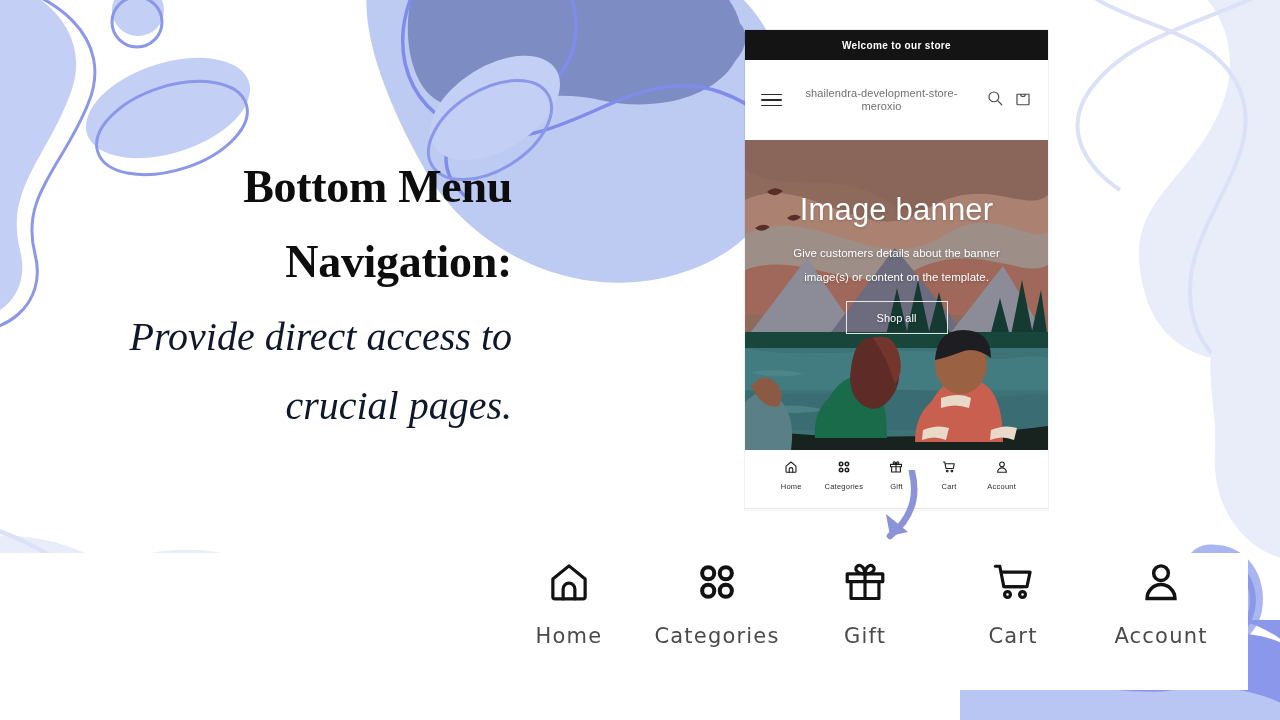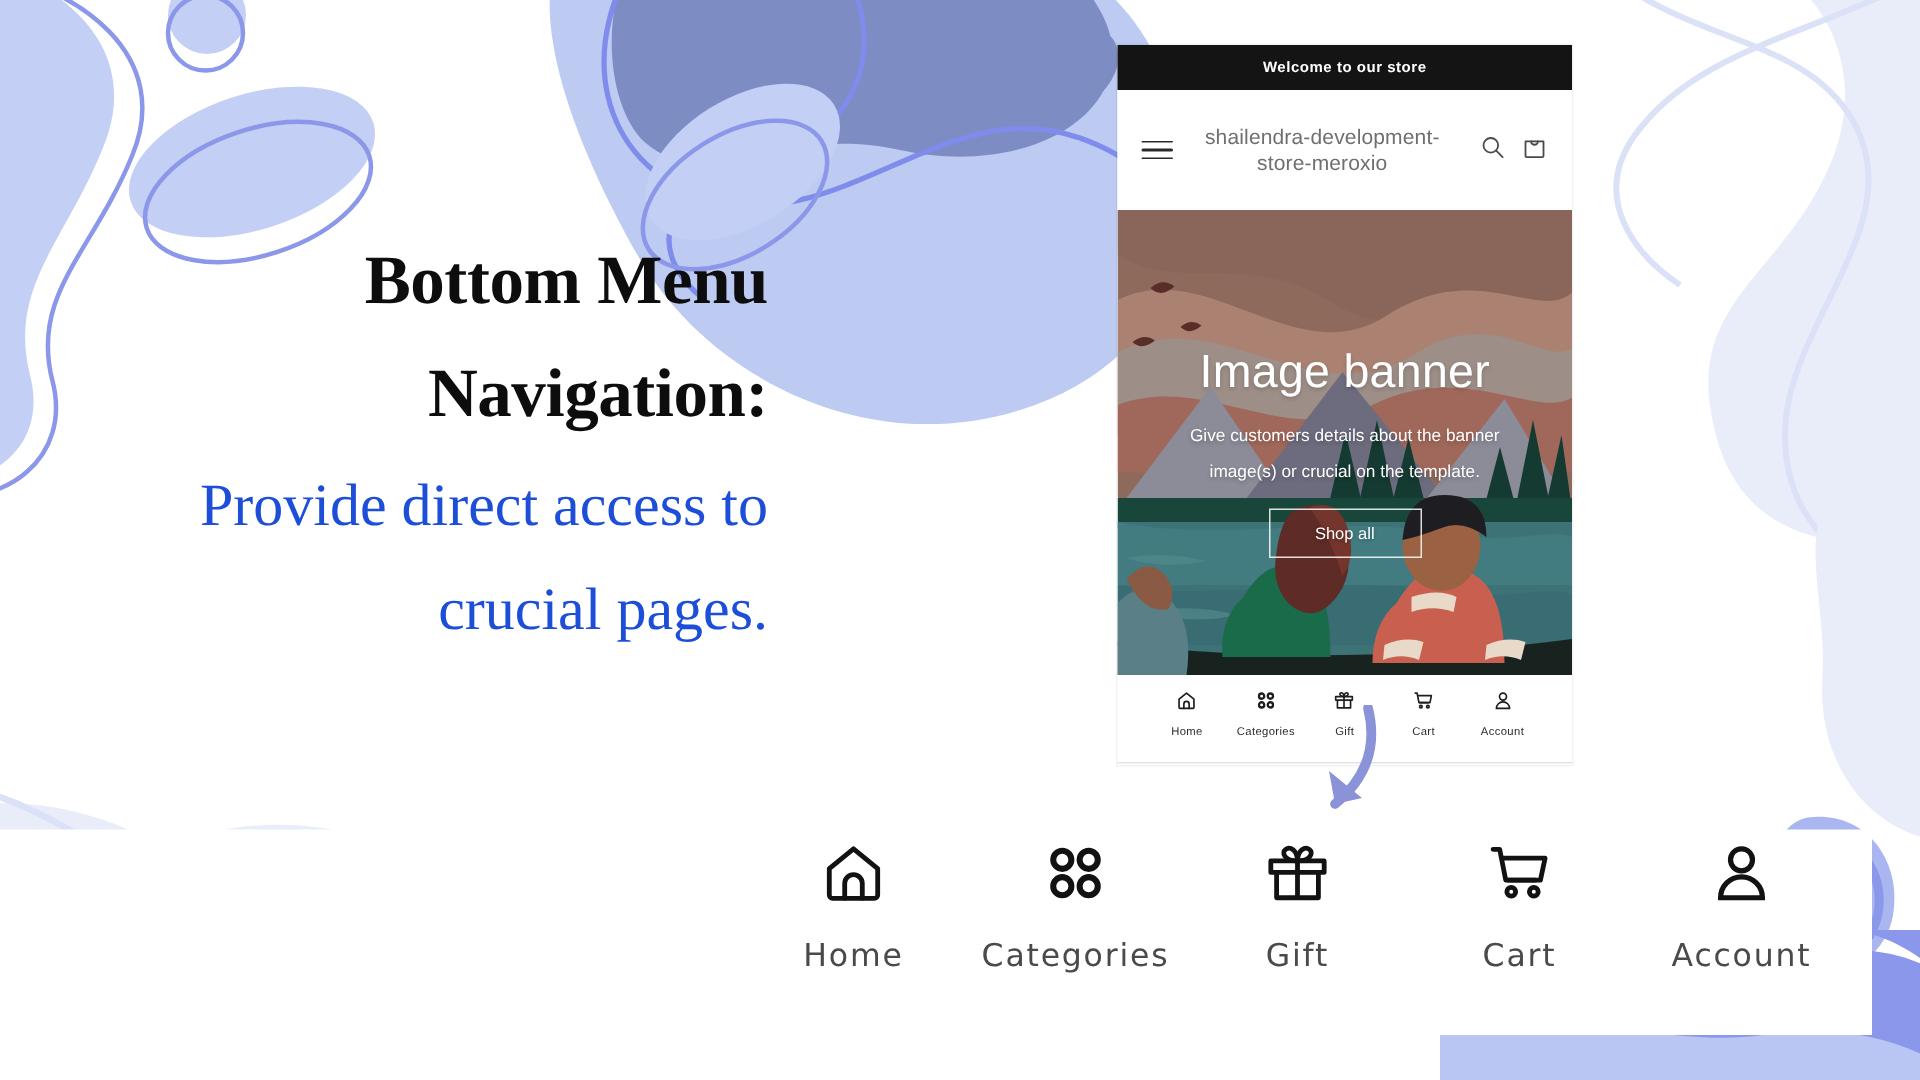--- a/index.html
+++ b/index.html
@@ -38,21 +38,22 @@
     font-size: 46px;
     font-weight: bold;
     line-height: 1.62;
     letter-spacing: -0.3px;
   }
   #subcopy {
     font-size: 40px;
     font-weight: normal;
     line-height: 1.72;
     margin-top: 4px;
-    color: #1d4ed8;
+    color: #0f172a;
+    font-style: italic;
   }
 
   
   #phone-mock {
     position: absolute;
     left: 745px; top: 30px;
     width: 303px; height: 480px;
     background: #ffffff;
     z-index: 3;
     box-shadow: 0 0 0 1px rgba(0,0,0,0.05);
@@ -76,40 +77,40 @@
     width: 26px; height: 26px;
     display: flex; flex-direction: column; justify-content: center; gap: 4px;
     flex: 0 0 auto;
   }
   #hamburger-btn i {
     display: block; height: 1.4px; width: 21px; background: #2a2a2a; border-radius: 1px;
   }
   #store-name {
     flex: 1 1 auto;
     text-align: center;
-    font-size: 14px;
+    font-size: 11px;
     line-height: 1.22;
     color: #6f6f6f;
     letter-spacing: 0.1px;
     padding: 0 4px;
     word-break: break-word;
   }
   .hdr-icon { flex: 0 0 auto; margin-left: 10px; color: #3a3a3a; }
 
   
   #image-banner {
     position: relative;
     height: 310px;
     overflow: hidden;
   }
   #banner-art { position: absolute; inset: 0; width: 100%; height: 100%; display:block; }
   #banner-overlay {
     position: absolute; inset: 0;
     display: flex; flex-direction: column; align-items: center;
-    padding-top: 90px;
+    padding-top: 52px;
     color: #fff;
     z-index: 2;
   }
   #banner-title {
     font-size: 31px;
     font-weight: 400;
     letter-spacing: 0.2px;
     text-shadow: 0 1px 3px rgba(0,0,0,0.18);
   }
   #banner-sub {
@@ -318,21 +319,21 @@
         <path d="M246 290 q14 -6 26 -2 l-3 12 q-12 -5 -24 0 Z" fill="#e8d9c8"></path>
         <ellipse cx="216" cy="224" rx="26" ry="30" fill="#9a6142"></ellipse>
         <path d="M190 220 q2 -30 28 -30 q28 0 28 28 q-16 -12 -30 -6 q-16 6 -26 8 Z" fill="#1d1d22"></path>
 
         <path d="M0 262 q22 -22 40 4 q10 16 6 44 l-46 0 Z" fill="#5b7f86"></path>
         <path d="M6 246 q14 -16 26 -2 q8 10 2 22 q-16 4 -28 -20 Z" fill="#8a5a44"></path>
       </svg>
 
       <div id="banner-overlay">
         <div id="banner-title">Image banner</div>
-        <div id="banner-sub">Give customers details about the banner image(s) or crucial on the template.</div>
+        <div id="banner-sub">Give customers details about the banner image(s) or content on the template.</div>
         <div id="shop-all-btn">Shop all</div>
       </div>
     </div>
 
     <div id="mini-nav">
 
       <div class="mini-nav-item">
         <span>
           <svg width="14" height="14" viewBox="0 0 24 24" fill="none" stroke="#1d1d1d" stroke-width="1.9" stroke-linejoin="round" stroke-linecap="round">
             <path d="M3.5 10.5 L12 3.5 L20.5 10.5 V20 a1 1 0 0 1 -1 1 H4.5 a1 1 0 0 1 -1 -1 Z"></path>

